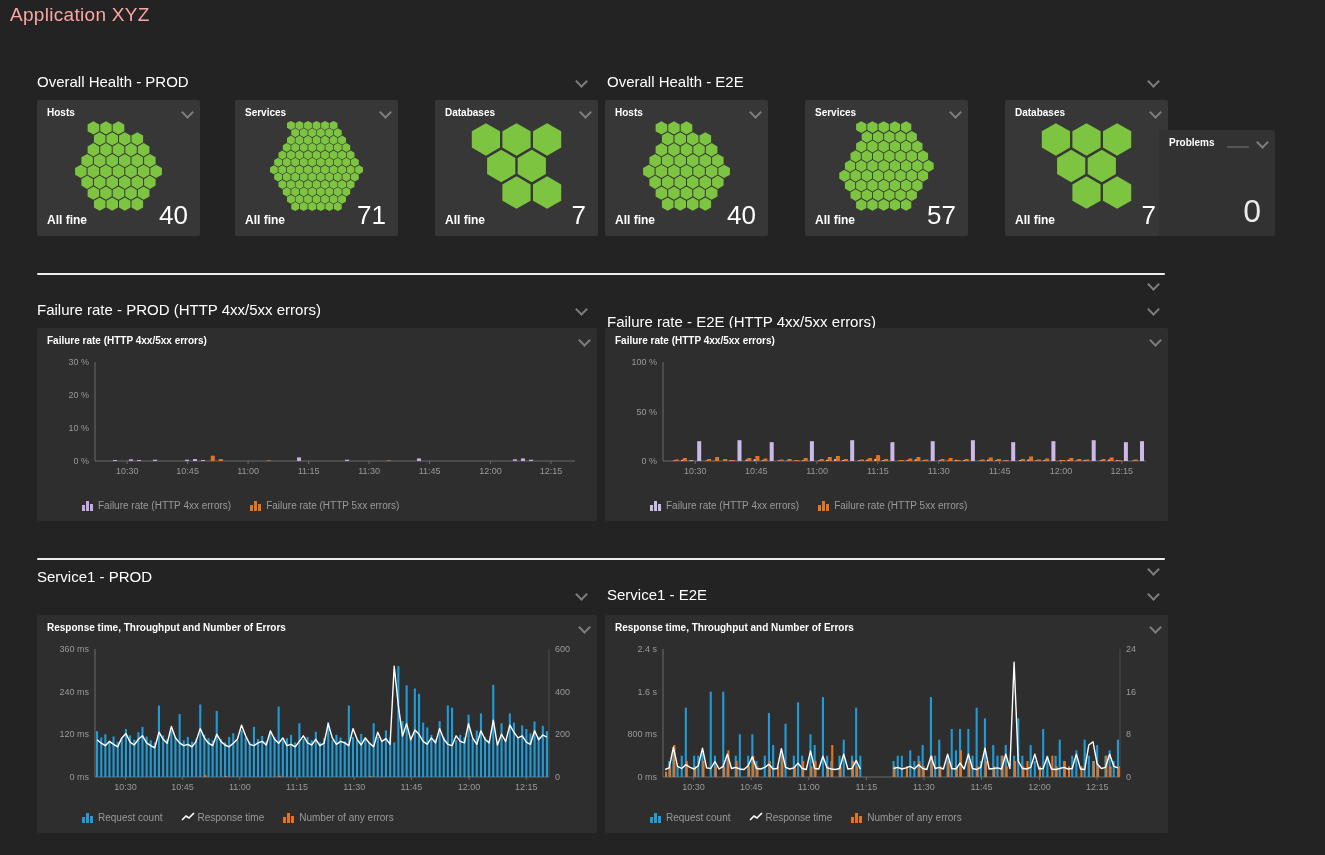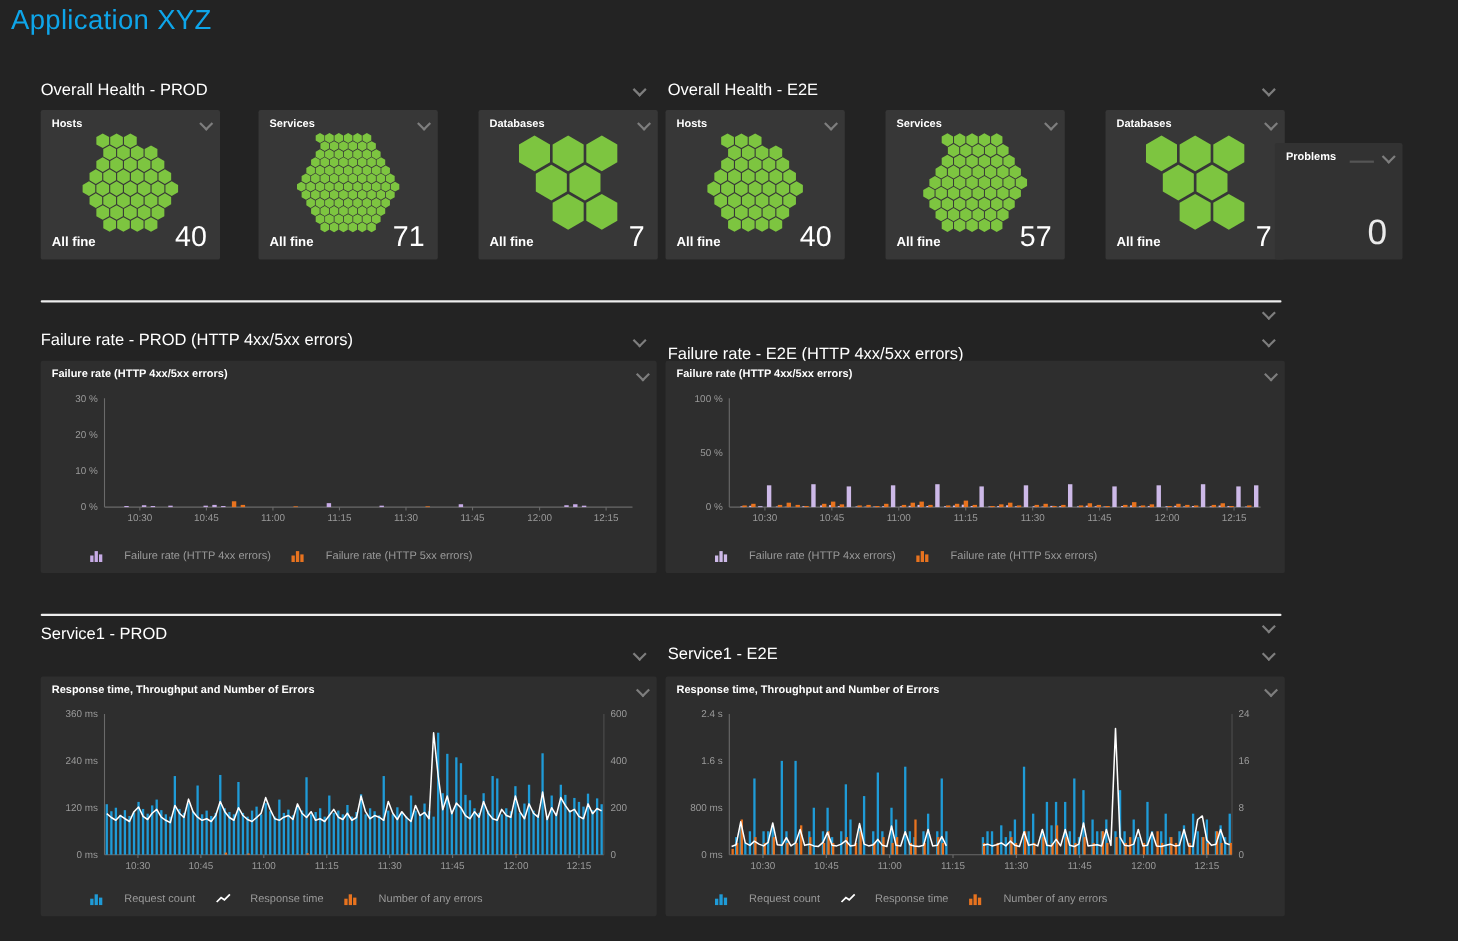--- a/index.html
+++ b/index.html
@@ -3,21 +3,21 @@
 <meta charset="utf-8">
 <style>
   html,body{margin:0;padding:0;}
   body{
     width:1325px;height:855px;position:relative;overflow:hidden;
     background:#232323;
     font-family:"Liberation Sans",sans-serif;
     -webkit-font-smoothing:antialiased;
   }
   .abs{position:absolute;}
-  .page-title{left:10px;top:4px;font-size:25px;font-weight:300;color:#0ea5e9;letter-spacing:.3px;}
+  .page-title{left:10px;top:4px;font-size:19px;font-weight:300;color:#fca5a5;letter-spacing:.3px;}
   .section-title{font-size:15px;font-weight:400;color:#ffffff;}
   .chev{
     width:7px;height:7px;display:inline-block;
     border-right:2px solid #7e7e7e;border-bottom:2px solid #7e7e7e;
     transform:rotate(45deg);
   }
   .divider{height:2px;background:#ededed;border-radius:1px;}
   .health-tile{
     position:absolute;top:100px;width:163px;height:136px;
     background:#373737;border-radius:2px;
@@ -30,21 +30,21 @@
   .problems-tile{
     position:absolute;left:1159px;top:130px;width:116px;height:106px;
     background:#323232;border-radius:2px;
   }
   .problems-line{position:absolute;right:26px;top:16px;width:22px;height:2px;background:#555555;}
   .problems-count{position:absolute;right:14px;bottom:6px;font-size:32px;font-weight:300;color:#eaeaea;}
   .chart-tile{position:absolute;background:#2e2e2e;border-radius:2px;}
   .chart-canvas{position:absolute;left:8px;right:8px;top:26px;bottom:40px;}
   .chart-canvas.tall{bottom:36px;}
   .legend{position:absolute;left:44px;bottom:10px;display:flex;align-items:center;}
-  .lg-item{display:inline-flex;align-items:center;gap:18px;margin-right:18px;color:#9a9a9a;font-size:10px;}
+  .lg-item{display:inline-flex;align-items:center;gap:3px;margin-right:18px;color:#9a9a9a;font-size:10px;}
   svg{display:block;font-family:inherit;}
   svg text{font-family:"Liberation Sans",sans-serif;}
 </style>
 </head>
 <body>
 
 <div class="abs page-title">Application XYZ</div>
 
 <div class="abs section-title" style="left:37px;top:73px">Overall Health - PROD</div>
 <span class="abs chev" style="left:577px;top:77px"></span>

